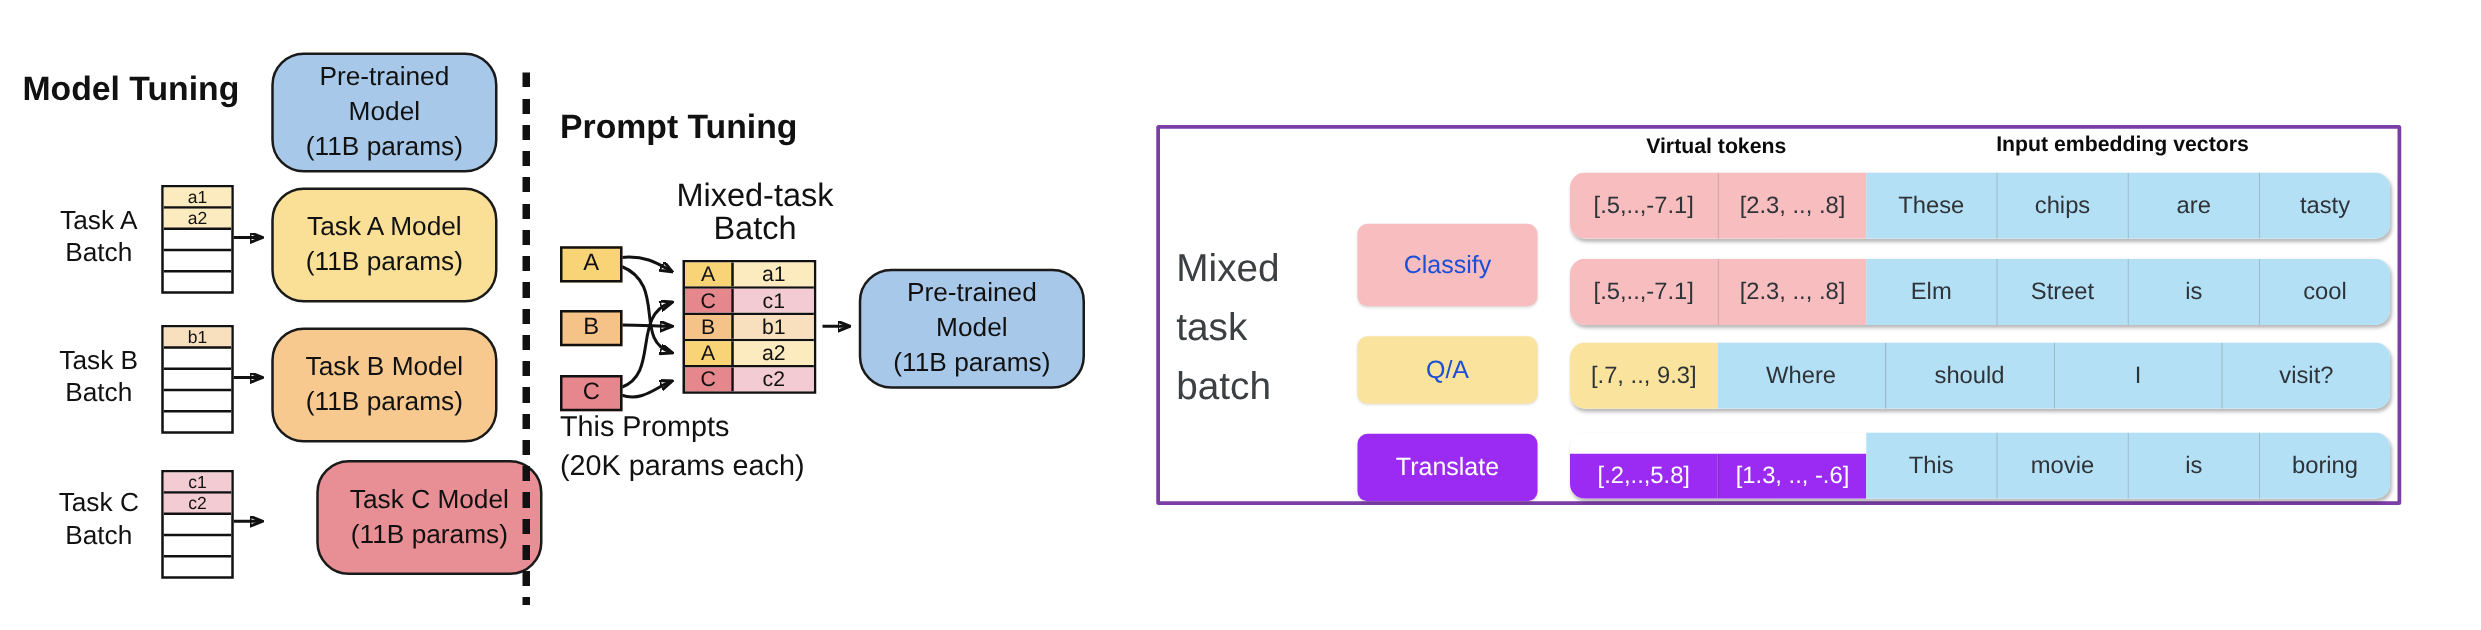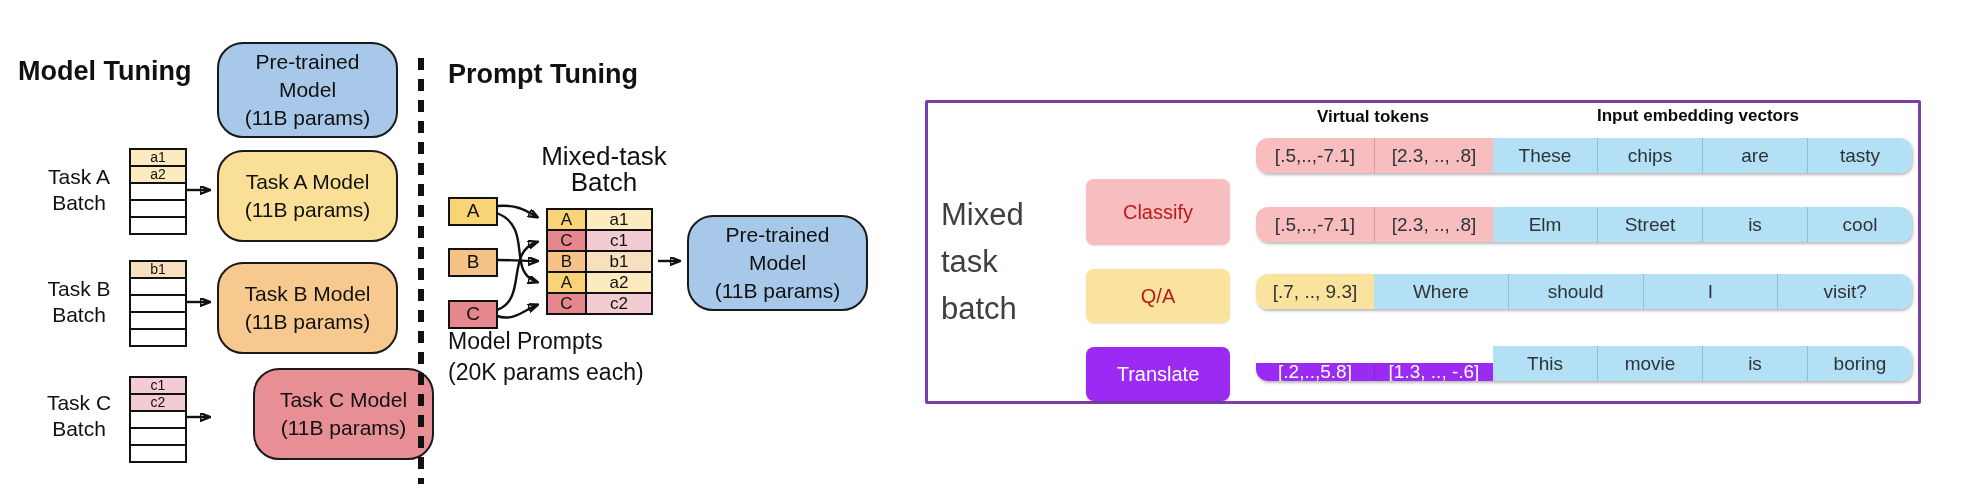--- a/index.html
+++ b/index.html
@@ -5,21 +5,21 @@
   html,body{margin:0;padding:0;background:#fff;}
   .canvas{
     position:relative;width:1985px;height:504px;background:#ffffff;
     font-family:"Liberation Sans",sans-serif;color:#111;overflow:hidden;
   }
   .arrows{position:absolute;left:0;top:0;width:1985px;height:504px;pointer-events:none;}
   .arrows path{fill:none;stroke:#111;stroke-width:2.4px;}
 
   .heading{position:absolute;font-weight:bold;font-size:27px;white-space:nowrap;}
   #mt-heading{left:18px;top:56px;}
-  #pt-heading{left:448px;top:59px;}
+  #pt-heading{left:448px;top:86px;}
 
   
   .rbox{
     position:absolute;border:2.5px solid #1a1a1a;border-radius:26px;
     display:flex;flex-direction:column;justify-content:center;align-items:center;
     text-align:center;font-size:21px;line-height:28px;
   }
   .bg-blue{background:var(--model-blue,#A7C8E9);}
   .bg-myellow{background:var(--model-yellow,#FAE096);justify-content:center;}
   .bg-morange{background:var(--model-orange,#F7C98E);}
@@ -71,27 +71,27 @@
   .panel{position:absolute;left:925px;top:100px;width:990px;height:298px;
     border:3px solid var(--panel-border,#7B3DA6);background:#fff;border-radius:2px;}
   .panel-header{position:absolute;font-size:17px;font-weight:bold;text-align:center;color:#0b0b0b;white-space:nowrap;}
   #hdr-virtual{left:320px;top:4px;width:250px;}
   #hdr-embed{left:570px;top:3px;width:400px;}
 
   .mixed-label{position:absolute;left:13px;top:88px;font-size:31px;line-height:47px;color:#3C4043;}
   .mixed-label span{display:block;}
 
   .cat{position:absolute;left:158px;width:144px;border-radius:8px;
-    display:flex;align-items:center;justify-content:center;font-size:20px;color:#b91c1c;
+    display:flex;align-items:center;justify-content:center;font-size:20px;color:#1d4ed8;
     box-shadow:0 1px 2px rgba(0,0,0,0.12);}
   #cat-classify{top:76px;height:66px;background:var(--panel-pink,#F8BDBF);}
   #cat-qa{top:166px;height:54px;background:var(--panel-yellow,#FAE39C);}
   #cat-translate{top:244px;height:54px;background:var(--panel-purple,#9B2BF2);color:#fff;}
 
-  .prow{position:absolute;left:328px;width:656px;height:35px;display:flex;
+  .prow{position:absolute;left:328px;width:656px;height:53px;display:flex;
     border-radius:12px;overflow:hidden;box-shadow:1px 2px 3px rgba(0,0,0,0.28);}
   #prow0{top:35px;} #prow1{top:104px;} #prow2{top:171px;} #prow3{top:243px;}
   .prow .cell{display:flex;align-items:center;justify-content:center;font-size:19px;color:var(--panel-text,#2E3338);}
   .prow .tok{width:118px;}
   .prow .word{flex:1;background:var(--panel-blue,#B4E0F6);}
   .prow .tok + .tok, .prow .word + .word{border-left:1.5px solid rgba(0,0,0,0.16);}
   .row-pink .tok{background:var(--panel-pink,#F8BDBF);}
   .row-yellow .tok{background:var(--panel-yellow,#FAE39C);}
   .row-purple .tok{background:var(--panel-purple,#9B2BF2);color:#fff;margin-top:17px;}
 </style>
@@ -209,21 +209,21 @@
     </div>
   </div>
 
   <div class="rbox bg-blue" id="pre-mid">
     <span>Pre-trained</span>
     <span>Model</span>
     <span>(11B params)</span>
   </div>
 
   <div class="caption">
-    <span>Model Prompts</span>
+    <span>This Prompts</span>
     <span>(20K params each)</span>
   </div>
 
   <div class="panel">
     <div class="panel-header" id="hdr-virtual">Virtual tokens</div>
     <div class="panel-header" id="hdr-embed">Input embedding vectors</div>
 
     <div class="mixed-label">
       <span>Mixed</span>
       <span>task</span>

